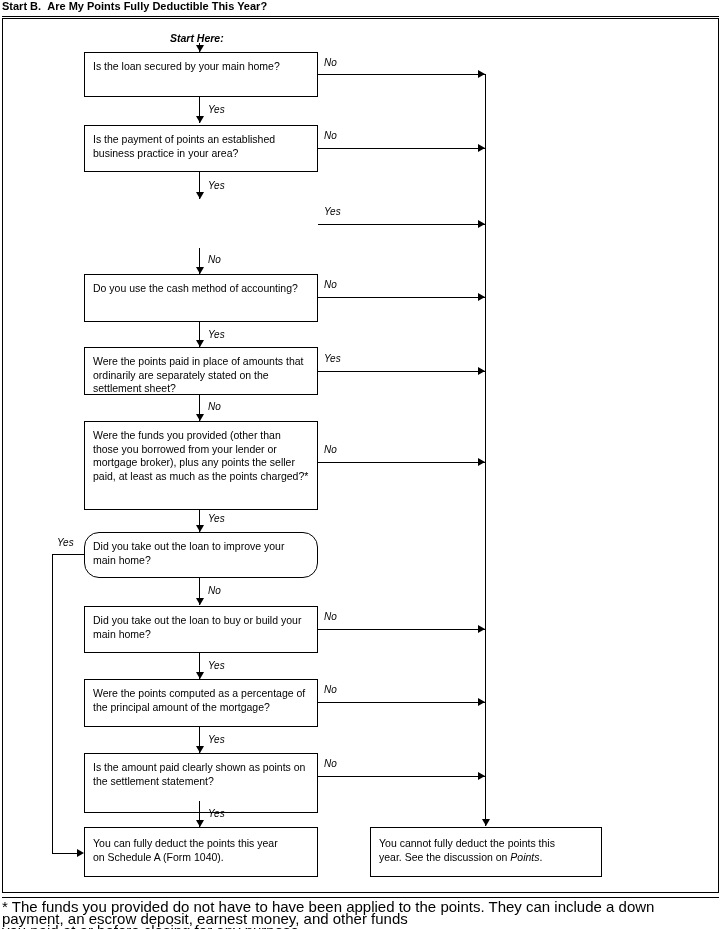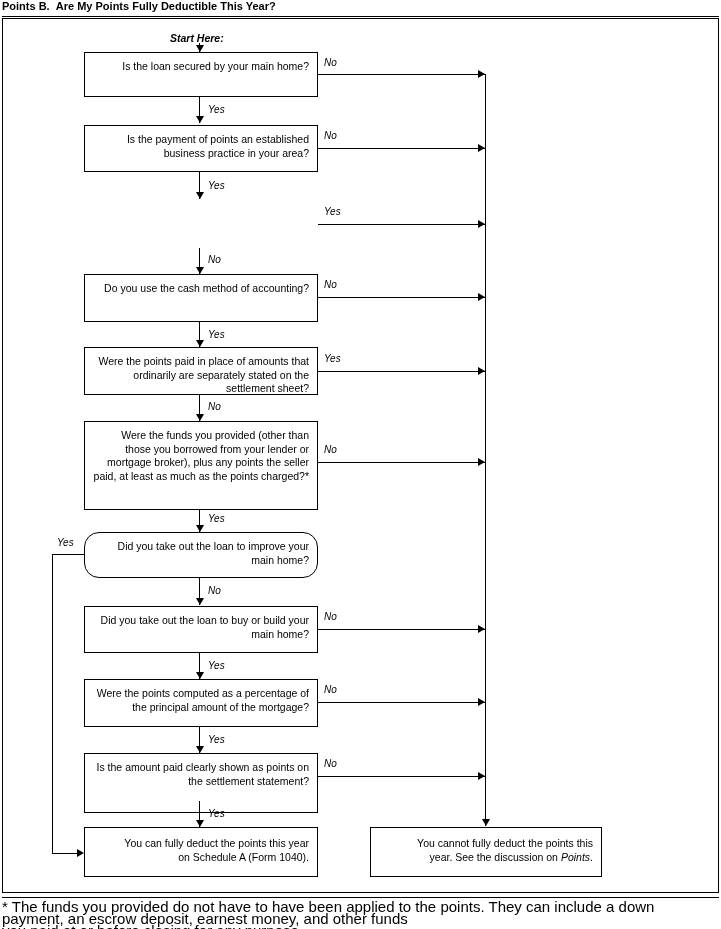--- a/index.html
+++ b/index.html
@@ -72,21 +72,20 @@
     font-size: 10.5px;
   }
   .node {
     position: absolute;
     border: 1px solid #000000;
     box-sizing: border-box;
     background: #ffffff;
     font-size: 10.5px;
     line-height: 13.5px;
     padding: 7px 8px 0 8px;
-    text-align: right;
   }
   .node.terminal {
     padding-top: 9px;
   }
   .vline {
     position: absolute;
     width: 1px;
     background: #000000;
   }
   .hline {
@@ -119,21 +118,21 @@
   .italic {
     font-style: italic;
   }
 </style>
 </head>
 <body>
 
 <div id="page">
 
   <div class="fig-title">
-    <span class="label">Points B.</span>&nbsp;&nbsp;<span>Are My Points Fully Deductible This Year?</span>
+    <span class="label">Start B.</span>&nbsp;&nbsp;<span>Are My Points Fully Deductible This Year?</span>
   </div>
   <div class="title-rule"></div>
 
   <div class="outer-box"></div>
 
   <div class="start-here" style="left:170px; top:32px;font-style:italic;">Start Here:</div>
   <div class="vline" style="left:199px; top:43px; height:9px;"></div>
   <div class="arrow-down" style="left:196px; top:45px;"></div>
 
   <div class="vline" style="left:485px; top:74px; height:752px;"></div>

